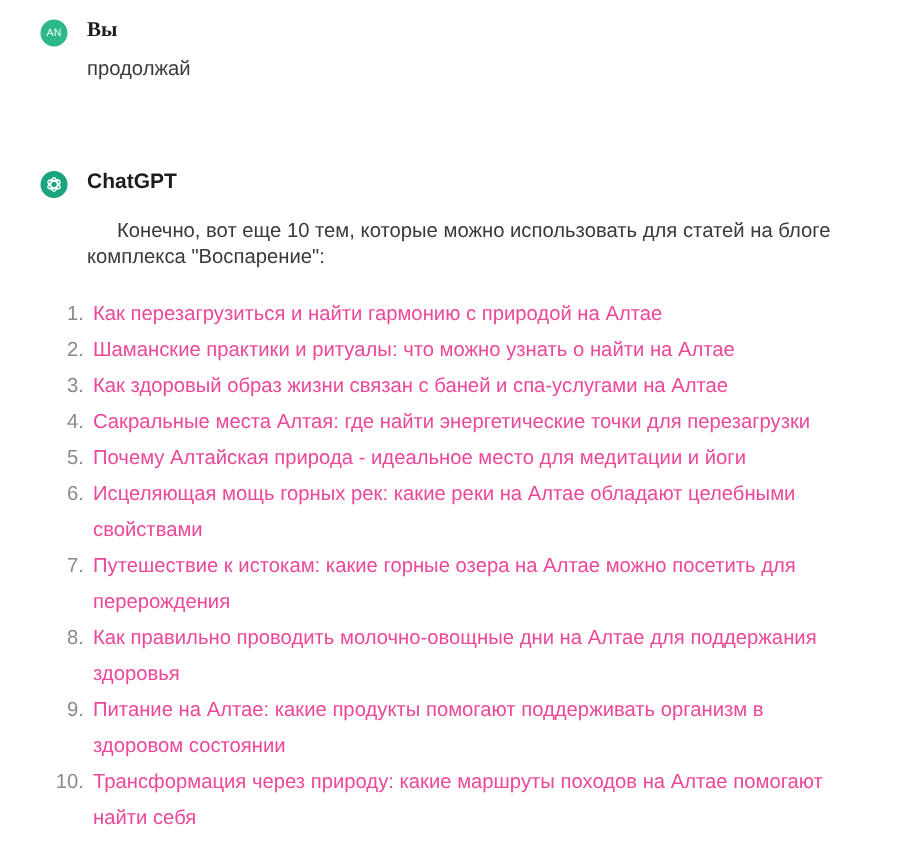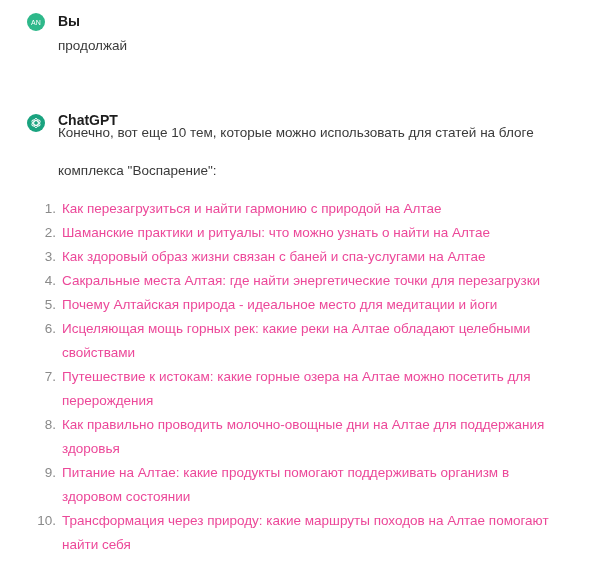--- a/index.html
+++ b/index.html
@@ -15,36 +15,36 @@
 </style>
 </head>
 <body>
 
 <div>
 
   <div class="msg" style="top:0;height:80px;">
     <div class="avatar avatar-user" style="top:13px;">
       <span>AN</span>
     </div>
-    <div class="author" style="top:13px;">Вы</div>
+    <div class="author" style="top:13px;font-family:Liberation Serif, serif;">Вы</div>
     <div class="line" style="top:38px;">продолжай</div>
   </div>
 
   <div class="msg" style="top:100px;height:464px;">
     <div class="avatar avatar-gpt" style="top:14px;">
       <svg width="12" height="12" viewBox="0 0 24 24">
         <g fill="none" stroke="#ffffff" stroke-width="1.8">
           <ellipse cx="12" cy="12" rx="4.5" ry="9" transform="rotate(0 12 12)"></ellipse>
           <ellipse cx="12" cy="12" rx="4.5" ry="9" transform="rotate(60 12 12)"></ellipse>
           <ellipse cx="12" cy="12" rx="4.5" ry="9" transform="rotate(120 12 12)"></ellipse>
         </g>
       </svg>
     </div>
     <div class="author" style="top:12px;">ChatGPT</div>
-    <div class="line" style="top:25px;">Конечно, вот еще 10 тем, которые можно использовать для статей на блоге</div>
+    <div class="line" style="top:46px;margin-left:20px;">Конечно, вот еще 10 тем, которые можно использовать для статей на блоге</div>
     <div class="line" style="top:63px;">комплекса "Воспарение":</div>
 
     <div>
 
       <div>
         <span class="li-num" style="top:101px;">1.</span>
         <span class="li-text" style="top:101px;">Как перезагрузиться и найти гармонию с природой на Алтае</span>
       </div>
 
       <div>

